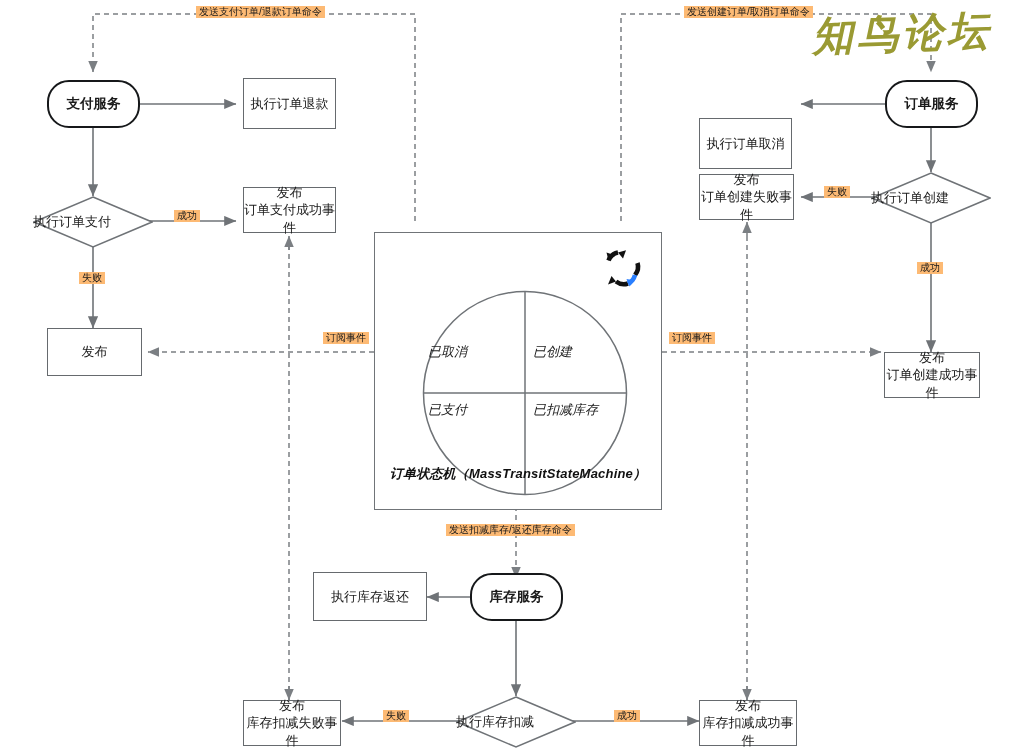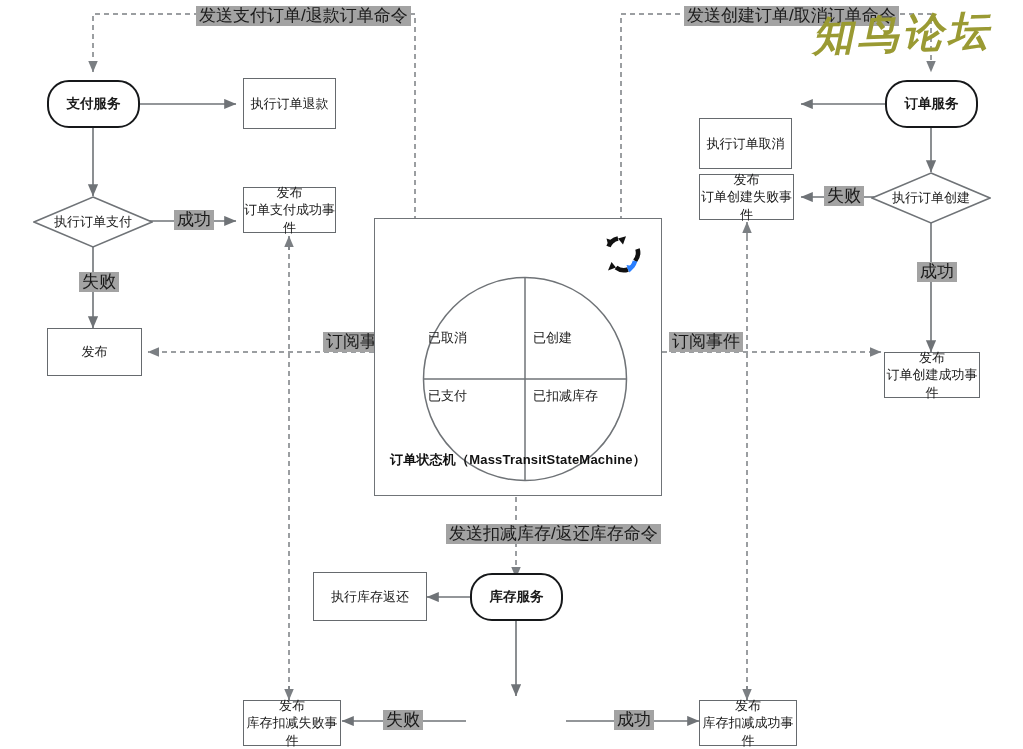--- a/index.html
+++ b/index.html
@@ -38,43 +38,44 @@
   .service{
     border:2.6px solid #16181a;
     border-radius:22px;
     font-size:13.5px;
     font-weight:600;
   }
   .diamond-wrap{
     position:absolute;
     display:flex;
     align-items:center;
-    justify-content:center;
+    justify-content:flex-start;
     font-family:Liberation Mono, monospace;
   }
   .diamond-shape{
     position:absolute;
     left:0;top:0;width:100%;height:100%;
   }
   .diamond-label{
     position:relative;
     z-index:2;
     font-size:13px;
     white-space:nowrap;
     color:#1a1a1a;
   }
 
   
   #sm-panel{
     position:absolute;
-    left:374px;top:218px;
+    left:374px;top:232px;
     width:288px;height:278px;
     border:1.4px solid #707478;
     background:#ffffff;
     box-sizing:border-box;
+    font-style:italic;
   }
   #sm-circle{
     position:absolute;
     left:47px;top:57px;
     width:206px;height:206px;
   }
   .sm-quad{
     position:absolute;
     font-size:13px;
     color:#1a1a1a;
@@ -92,23 +93,23 @@
   }
   #sync-icon{
     position:absolute;
     left:227px;top:14px;
     width:42px;height:42px;
   }
 
   
   .edge-label{
     position:absolute;
-    font-size:17px;
-    color:#1a1a1a;
-    background:#a3a3a3;
+    font-size:10px;
+    color:#1a1a1a;
+    background:#fdba74;
     padding:0 3px;
     white-space:nowrap;
     line-height:1.2;
   }
 
   
   #watermark{
     position:absolute;
     left:812px;top:6px;
     width:205px;height:56px;
@@ -247,20 +248,26 @@
   </div>
 
   <div class="node service" style="left:470px;top:573px;width:93px;height:48px;">
     <span>库存服务</span>
   </div>
 
   <div class="node rect" style="left:313px;top:572px;width:114px;height:49px;">
     <span>执行库存返还</span>
   </div>
 
+  <div class="diamond-wrap" style="left:456px;top:696px;width:120px;height:52px;">
+    <svg class="diamond-shape" viewBox="0 0 120 52" preserveAspectRatio="none">
+      <polygon points="60,1 119,26 60,51 1,26" fill="#ffffff" stroke="#6f7377" stroke-width="1.5" vector-effect="non-scaling-stroke"></polygon>
+    </svg>
+    <span class="diamond-label">执行库存扣减</span>
+  </div>
 
   <div class="edge-label" style="left:383px;top:710px;">失败</div>
   <div class="edge-label" style="left:614px;top:710px;">成功</div>
 
   <div class="node rect" style="left:243px;top:700px;width:98px;height:46px;">
     <span>发布</span>
     <span>库存扣减失败事件</span>
   </div>
 
   <div class="node rect" style="left:699px;top:700px;width:98px;height:46px;">

